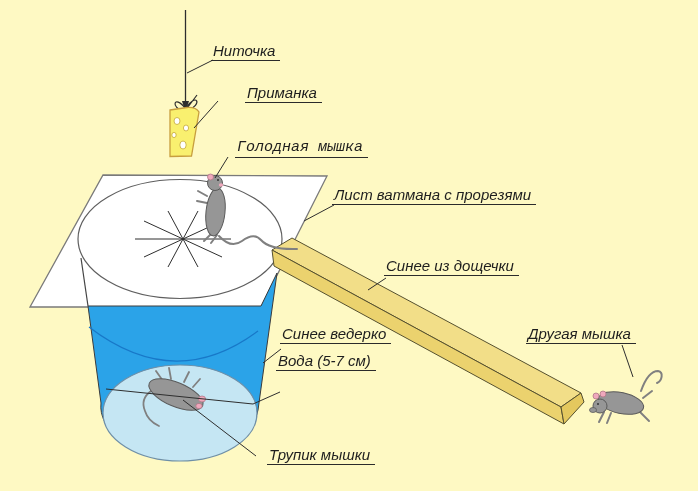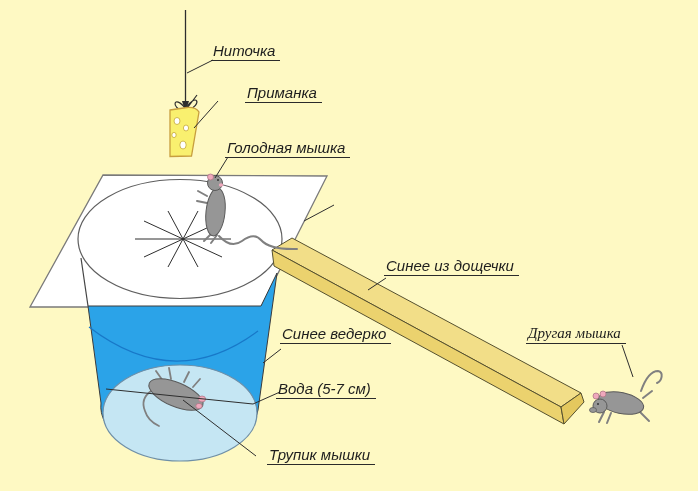--- a/index.html
+++ b/index.html
@@ -122,19 +122,20 @@
       <line x1="386" y1="278" x2="368" y2="290"></line>
       <line x1="622" y1="345" x2="633" y2="377"></line>
       <line x1="281" y1="349" x2="263" y2="363"></line>
       <path d="M 280,392 L 253,404 L 106,389"></path>
       <line x1="256" y1="456" x2="183" y2="400"></line>
     </g>
   </svg>
 
   <div class="lbl" style="left:211px;top:42px;">Ниточка</div>
   <div class="lbl" style="left:215px;top:84px;margin-left:30px;">Приманка</div>
-  <div class="lbl" style="left:225px;top:139px;">Голодная мышка</div>
+  <div class="lbl" style="left:235px;top:139px;font-family:Liberation Mono, monospace;">Голодная мышка</div>
+  <div class="lbl" style="left:332px;top:186px;">Лист ватмана с прорезями</div>
   <div class="lbl" style="left:384px;top:257px;">Синее из дощечки</div>
-  <div class="lbl" style="left:526px;top:325px;font-family:Liberation Serif, serif;">Другая мышка</div>
+  <div class="lbl" style="left:526px;top:325px;">Другая мышка</div>
   <div class="lbl" style="left:280px;top:325px;">Синее ведерко</div>
-  <div class="lbl" style="left:276px;top:380px;text-align:center;">Вода (5-7 см)</div>
+  <div class="lbl" style="left:276px;top:352px;text-align:center;">Вода (5-7 см)</div>
   <div class="lbl" style="left:267px;top:446px;">Трупик мышки</div>
 </div>
 
 </body></html>

